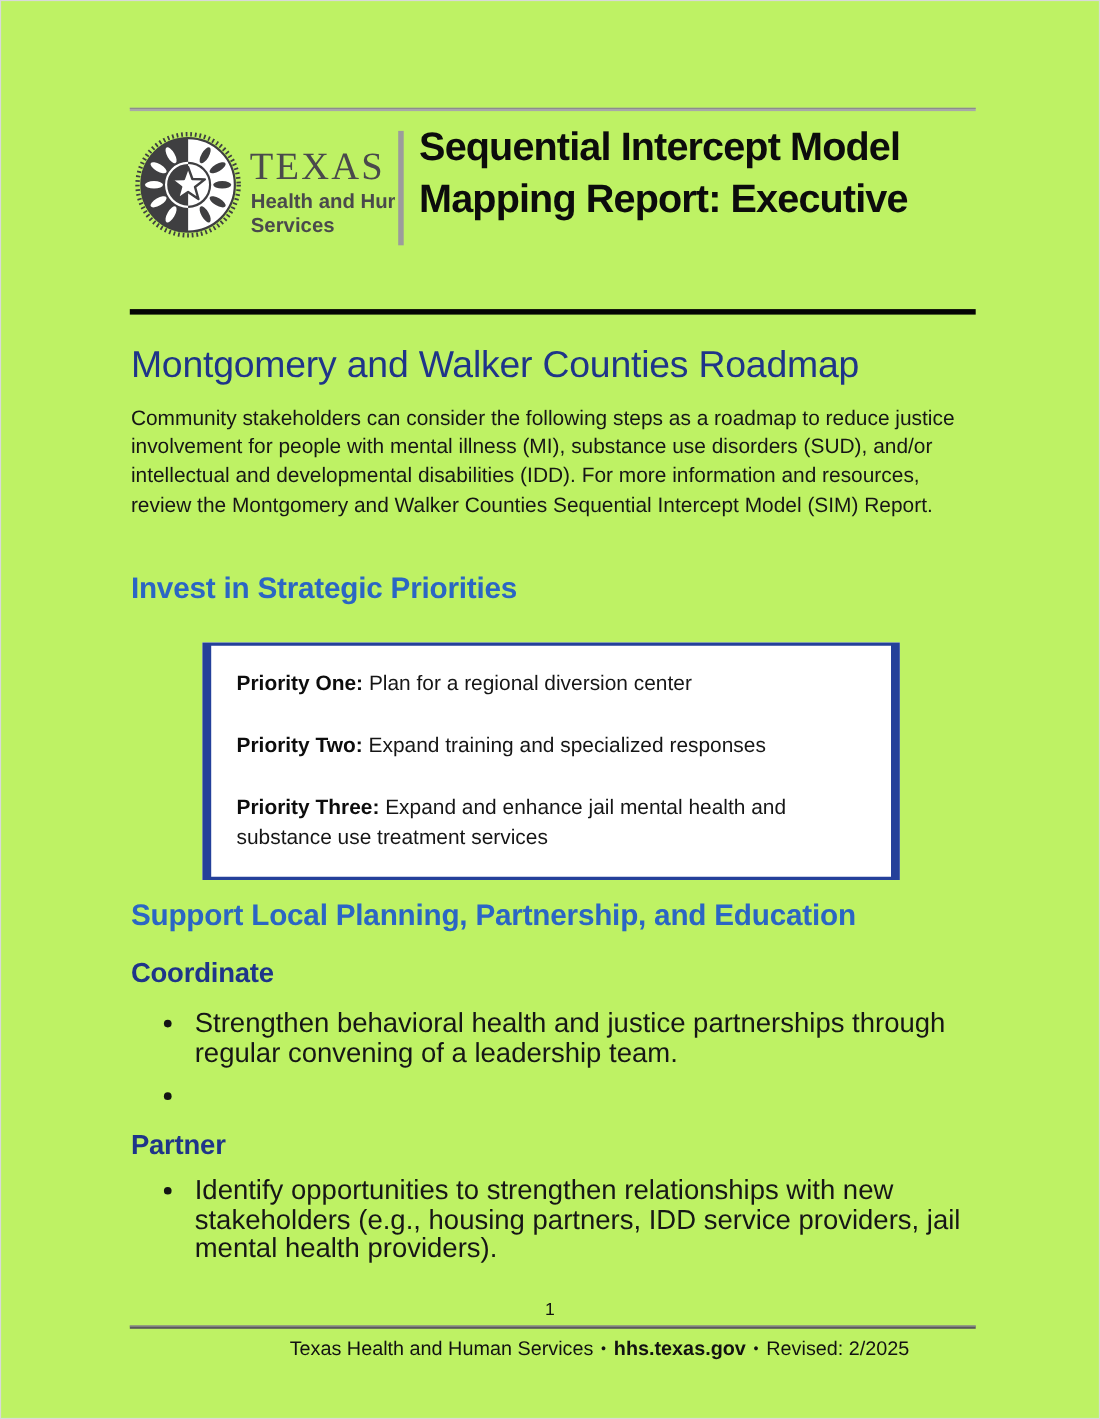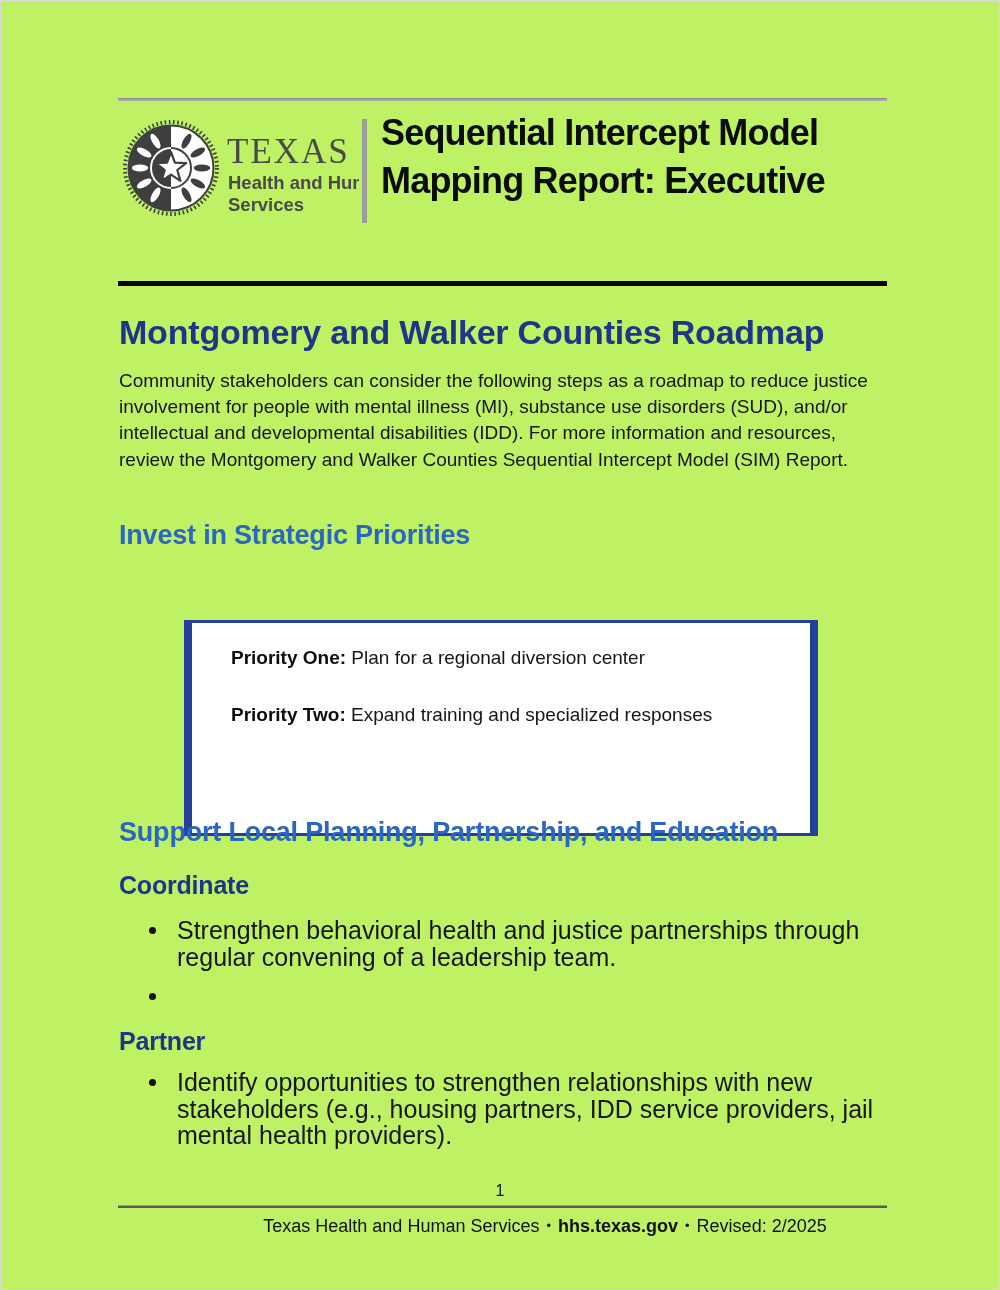--- a/index.html
+++ b/index.html
@@ -16,31 +16,30 @@
   .top-rule{position:absolute;left:117px;top:97px;width:769px;height:3px;background:#a8a8a8;border-top:1px solid #8a8a8a;box-sizing:border-box;}
   .header{position:absolute;left:118px;top:112px;display:flex;align-items:flex-start;}
   .logo{width:240px;height:110px;flex:0 0 auto;}
   .vbar{width:5px;height:104px;background:#9c9c9c;margin:6px 0 0 3px;flex:0 0 auto;}
   .doc-title{
     margin:-4px 0 0 14px;
     font-size:36px;font-weight:bold;line-height:48px;
     letter-spacing:-0.8px;color:#0c0c0c;
   }
   .thick-rule{position:absolute;left:117px;top:280px;width:769px;height:5px;background:#050505;}
-  .h1{position:absolute;left:118px;top:312px;font-size:34px;font-weight:bold;color:#1f3589;letter-spacing:-0.2px;}
+  .h1{position:absolute;left:118px;top:312px;font-size:34px;font-weight:normal;color:#1f3589;letter-spacing:-0.2px;}
   .intro{position:absolute;left:118px;top:367px;width:768px;font-size:19px;line-height:26.2px;color:#161616;}
   .h2{position:absolute;left:118px;font-size:27px;font-weight:bold;color:#2b66c4;letter-spacing:-0.2px;}
   .h2-invest{top:519px;}
   .h2-support{top:816px;}
   .priority-box{
     position:absolute;left:183px;top:583px;width:634px;height:216px;
     box-sizing:border-box;background:#ffffff;
     border:3px solid #24409a;border-left-width:8px;border-right-width:8px;
-    padding:22px 26px 0 39px;
-    margin-top:36px;
+    padding:22px 26px 0 23px;
   }
   .priority-row{font-size:19px;line-height:26.5px;margin:0 0 30px 0;color:#161616;}
   .priority-row b{color:#0d0d0d;}
   .h3{position:absolute;left:118px;font-size:25px;font-weight:bold;color:#1f3589;letter-spacing:-0.2px;}
   .h3-coordinate{top:870px;}
   .h3-partner{top:1026px;}
   .bullets{position:absolute;left:148px;width:732px;}
   .bullets-coordinate{top:916px;}
   .bullets-partner{top:1068px;}
   .bullet{display:flex;font-size:25px;line-height:26.5px;margin:0 0 13px 0;color:#161616;}
@@ -97,20 +96,21 @@
 
   <div class="h1">Montgomery and Walker Counties Roadmap</div>
 
   <div class="intro">Community stakeholders can consider the following steps as a roadmap to reduce justice involvement for people with mental illness (MI), substance use disorders (SUD), and/or intellectual and developmental disabilities (IDD). For more information and resources, review the Montgomery and Walker Counties Sequential Intercept Model (SIM) Report.</div>
 
   <div class="h2 h2-invest">Invest in Strategic Priorities</div>
 
   <div class="priority-box">
     <p class="priority-row"><b>Priority One:</b> <span>Plan for a regional diversion center</span></p>
     <p class="priority-row"><b>Priority Two:</b> <span>Expand training and specialized responses</span></p>
+    <p class="priority-row"><b>Priority Three:</b> <span>Expand and enhance jail mental health and substance use treatment services</span></p>
   </div>
 
   <div class="h2 h2-support">Support Local Planning, Partnership, and Education</div>
 
   <div class="h3 h3-coordinate">Coordinate</div>
 
   <div class="bullets bullets-coordinate">
     <div class="bullet">
         <span class="dot"></span>
         <span>Strengthen behavioral health and justice partnerships through regular convening of a leadership team.</span>

